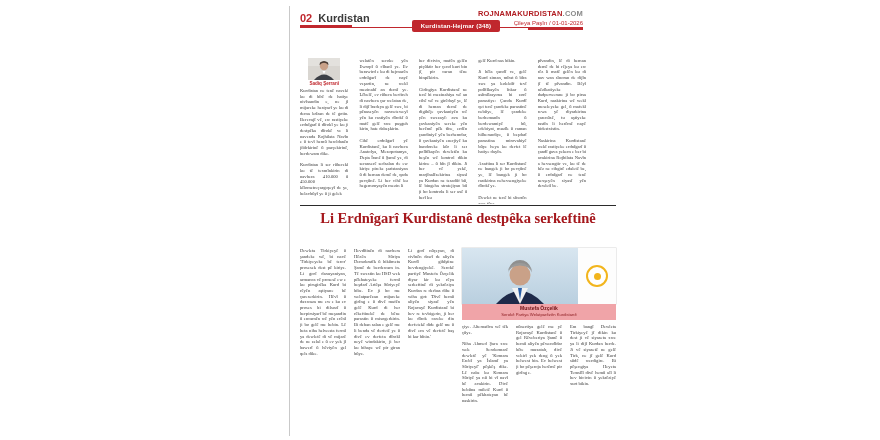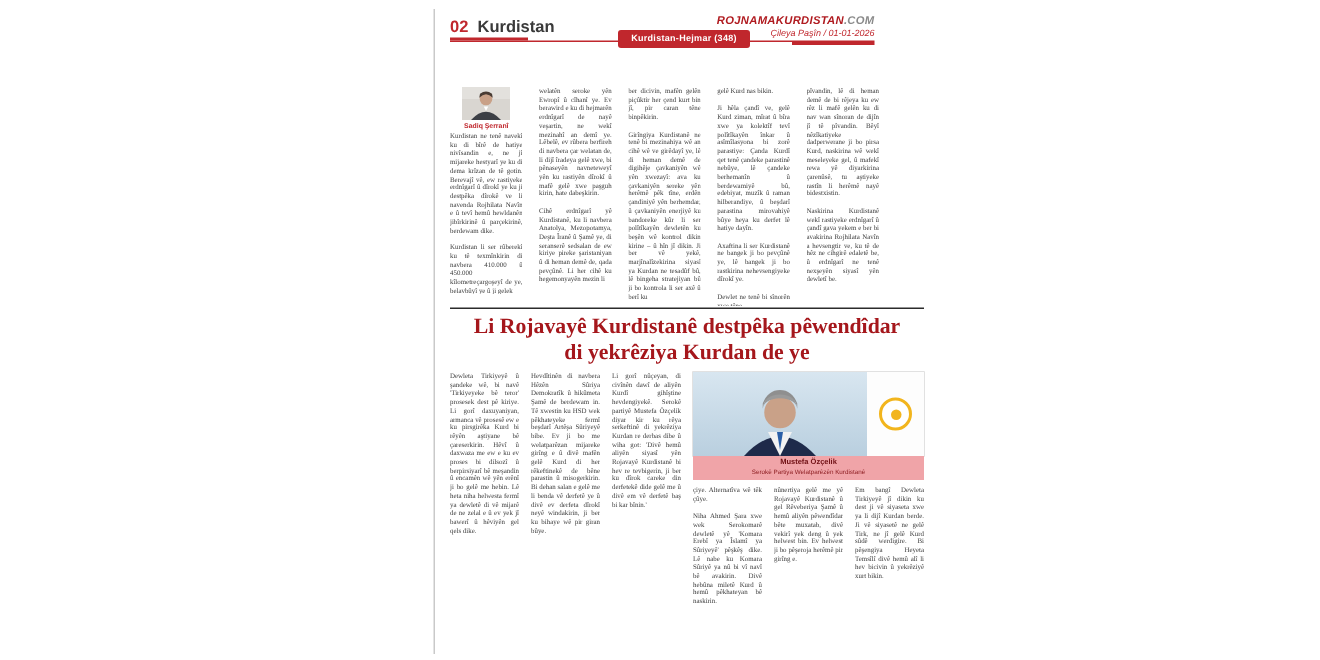--- a/index.html
+++ b/index.html
@@ -12,21 +12,21 @@
 
   
   #hdr-left{left:300px;top:12px;font-family:"Liberation Sans",sans-serif;font-weight:bold;font-size:11px;white-space:nowrap;}
   #hdr-left .num{color:#c0272d;}
   #hdr-left .brand{color:#3a3a3a;margin-left:3px;}
   #hdr-left-underline{left:300px;top:25px;width:52px;height:2px;background:#c0272d;}
   #hdr-rule{left:300px;top:27px;width:283px;height:1px;background:#c0272d;}
   #hdr-banner{left:412px;top:20px;width:88px;height:12px;background:#c0272d;border-radius:2px;
               color:#ffffff;font-family:"Liberation Sans",sans-serif;font-weight:bold;font-size:6px;
               line-height:12px;text-align:center;letter-spacing:.2px;}
-  #hdr-right{left:420px;top:9px;width:163px;text-align:right;font-family:"Liberation Sans",sans-serif;font-style:italic;}
+  #hdr-right{left:420px;top:9px;width:163px;text-align:right;font-family:"Liberation Sans",sans-serif;}
   #hdr-site{font-weight:bold;font-size:7.5px;color:#b01b20;letter-spacing:.2px;}
   #hdr-site .tld{color:#8a8a8a;}
   #hdr-date{font-size:6px;color:#c0272d;margin-top:2px;}
   #hdr-date-underline{left:528px;top:28px;width:55px;height:2px;background:#c0272d;}
 
   
   #a1-title{left:300px;top:32px;width:286px;text-align:center;color:#a5171c;
             font-weight:bold;font-size:16.5px;letter-spacing:.2px;white-space:nowrap;}
   #a1-body{left:300px;top:58px;width:286px;height:146px;display:flex;gap:11px;}
   .col{flex:1 1 0;overflow:hidden;font-size:4.6px;line-height:5.7px;color:#3b3b3b;
@@ -114,22 +114,21 @@
 
 Dewlet ne tenê bi sînorên xwe têne</div>
     <div class="col">pîvandin, lê di heman demê de bi rêjeya ku ew rêz li mafê gelên ku di nav wan sînoran de dijîn jî tê pîvandin. Bêyî nêzîkatiyeke dadperwerane ji bo pirsa Kurd, naskirina wê wekî meseleyeke gel, û mafekî rewa yê diyarkirina çarenûsê, tu aştiyeke rastîn li herêmê nayê bidestxistin.
 
 Naskirina Kurdistanê wekî rastiyeke erdnîgarî û çandî gava yekem e ber bi avakirina Rojhilata Navîn a hevsengtir ve, ku tê de hêz ne cihgirê edaletê be, û erdnîgarî ne tenê nexşeyên siyasî yên dewletî be.</div>
   </div>
 
   <div class="abs" id="divider"></div>
 
   <div class="abs" id="a2-head">
-    <div class="l1">Li Rojavayê Kurdistanê destpêka pêwendîdar</div>
-    <div class="l2">di yekrêziya Kurdan de ye</div>
+    <div class="l1">Li Erdnîgarî Kurdistanê destpêka serkeftinê</div>
   </div>
 
   <div class="abs" id="a2-body">
     <div class="col">Dewleta Tirkiyeyê û şandeke wê, bi navê 'Tirkiyeyeke bê teror' prosesek dest pê kiriye. Li gorî daxuyaniyan, armanca vê prosesê ew e ku pirsgirêka Kurd bi rêyên aştiyane bê çareserkirin. Hêvî û daxwaza me ew e ku ev proses bi dilsozî û berpirsiyarî bê meşandin û encamên wê yên erênî ji bo gelê me hebin. Lê heta niha helwesta fermî ya dewletê di vê mijarê de ne zelal e û ev yek jî bawerî û hêviyên gel qels dike.</div>
     <div class="col">Hevdîtinên di navbera Hêzên Sûriya Demokratîk û hikûmeta Şamê de berdewam in. Tê xwestin ku HSD wek pêkhateyeke fermî beşdarî Artêşa Sûriyeyê bibe. Ev ji bo me welatparêzan mijareke girîng e û divê mafên gelê Kurd di her rêkeftinekê de bêne parastin û misogerkirin. Bi dehan salan e gelê me li benda vê derfetê ye û divê ev derfeta dîrokî neyê windakirin, ji ber ku bihaye wê pir giran bûye.</div>
     <div class="col">Li gorî nûçeyan, di civînên dawî de aliyên Kurdî gihîştine hevdengiyekê. Serokê partiyê Mustefa Özçelik diyar kir ku rêya serkeftinê di yekrêziya Kurdan re derbas dibe û wiha got: 'Divê hemû aliyên siyasî yên Rojavayê Kurdistanê bi hev re tevbigerin, ji ber ku dîrok careke din derfetekê dide gelê me û divê em vê derfetê baş bi kar bînin.'</div>
     <div class="col pad-top">çiye. Alternatîva wê têk çûye.
 
 Niha Ahmed Şara xwe wek Serokomarê dewletê yê 'Komara Erebî ya Îslamî ya Sûriyeyê' pêşkêş dike. Lê nabe ku Komara Sûriyê ya nû bi vî navî bê avakirin. Divê hebûna miletê Kurd û hemû pêkhateyan bê naskirin.</div>
     <div class="col pad-top">nûnertiya gelê me yê Rojavayê Kurdistanê û gel Rêveberiya Şamê û hemû aliyên pêwendîdar bête muxatab, divê vekirî yek deng û yek helwest bin. Ev helwest ji bo pêşeroja herêmê pir girîng e.</div>

